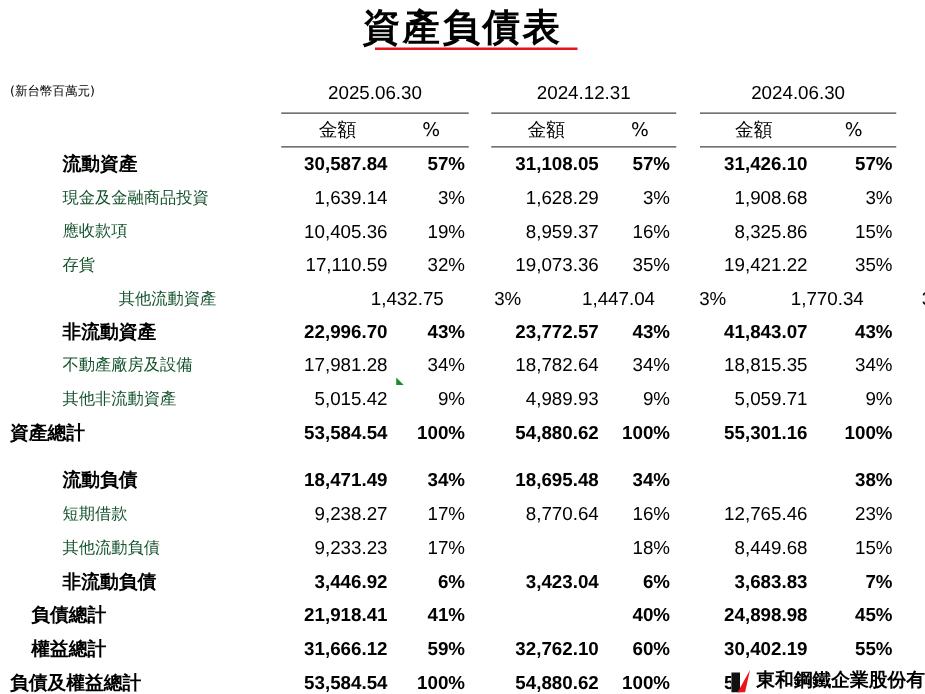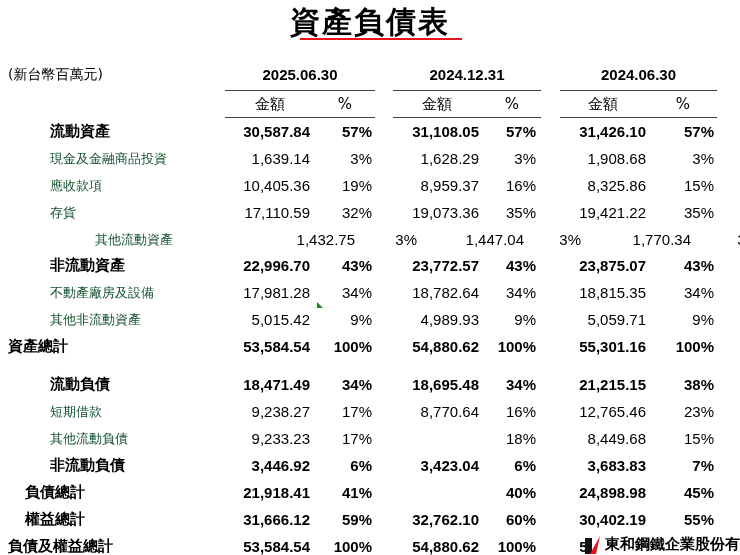--- a/index.html
+++ b/index.html
@@ -7,22 +7,22 @@
     width:740px; height:555px; background:#ffffff; position:relative; overflow:hidden;
     font-family:"Liberation Sans","DejaVu Sans",sans-serif; color:#000;
   }
   .title {
     position:absolute; left:0; width:740px; top:2px; text-align:center;
     font-size:30px; font-weight:bold; letter-spacing:2px; font-family:"DejaVu Sans",sans-serif;
   }
   .title-underline {
     position:absolute; left:300px; width:162px; top:38px; height:2px; background:#e8141b;
   }
-  .unit { position:absolute; left:8px; top:66px; font-size:14px; font-family:"DejaVu Sans",sans-serif; }
-  .date { position:absolute; top:66px; font-size:15px; font-weight:bold; text-align:center; }
+  .unit { position:absolute; left:8px; top:66px; font-size:10px; font-family:"DejaVu Sans",sans-serif; }
+  .date { position:absolute; top:66px; font-size:15px; font-weight:normal; text-align:center; }
   .hline { position:absolute; height:1px; background:#444; }
   .subh { position:absolute; top:95px; font-size:15px; text-align:center; font-family:"DejaVu Sans",sans-serif; }
   .row { position:absolute; left:0; width:740px; height:27px;padding-left:48px; }
   .label { position:absolute; top:0; font-size:14px; white-space:nowrap; font-family:"DejaVu Sans",sans-serif; line-height:27px; }
   .num { position:absolute; top:0; font-size:15px; text-align:right; line-height:27px; }
   .bold .num, .bold .label { font-weight:bold; }
   .lvl0 { left:8px; font-size:15px; }
   .lvl1 { left:50px; font-size:15px; }
   .lvl1b { left:25px; font-size:15px; }
   .lvl2 { left:50px; color:#14532d; font-size:13px; }
@@ -107,21 +107,21 @@
       <div class="num c2p">3%</div>
       <div class="num c3a">1,770.34</div>
       <div class="num c3p">3%</div>
     </div>
     <div class="row bold" style="top: 252px;">
       <div class="label lvl1">非流動資產</div>
       <div class="num c1a">22,996.70</div>
       <div class="num c1p">43%</div>
       <div class="num c2a">23,772.57</div>
       <div class="num c2p">43%</div>
-      <div class="num c3a">23,875.07</div>
+      <div class="num c3a">41,843.07</div>
       <div class="num c3p">43%</div>
     </div>
     <div class="row" style="top: 279px;">
       <div class="label lvl2">不動產廠房及設備</div>
       <div class="num c1a">17,981.28</div>
       <div class="num c1p">34%</div>
       <div class="num c2a">18,782.64</div>
       <div class="num c2p">34%</div>
       <div class="num c3a">18,815.35</div>
       <div class="num c3p">34%</div>
@@ -143,21 +143,20 @@
       <div class="num c2p">100%</div>
       <div class="num c3a">55,301.16</div>
       <div class="num c3p">100%</div>
     </div>
     <div class="row bold" style="top: 371px;">
       <div class="label lvl1">流動負債</div>
       <div class="num c1a">18,471.49</div>
       <div class="num c1p">34%</div>
       <div class="num c2a">18,695.48</div>
       <div class="num c2p">34%</div>
-      <div class="num c3a">21,215.15</div>
       <div class="num c3p">38%</div>
     </div>
     <div class="row" style="top: 398px;">
       <div class="label lvl2">短期借款</div>
       <div class="num c1a">9,238.27</div>
       <div class="num c1p">17%</div>
       <div class="num c2a">8,770.64</div>
       <div class="num c2p">16%</div>
       <div class="num c3a">12,765.46</div>
       <div class="num c3p">23%</div>

